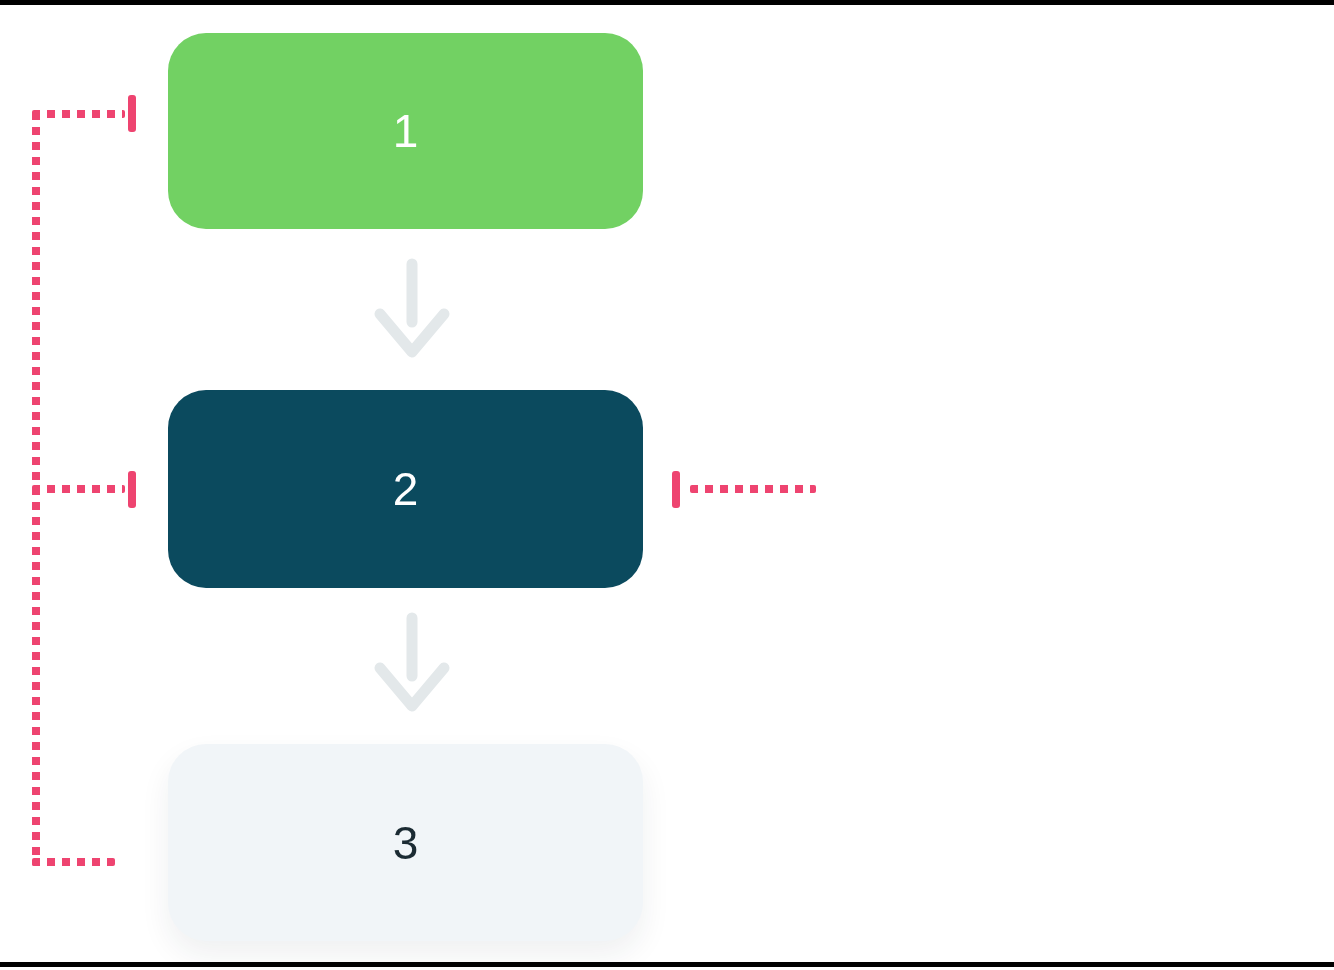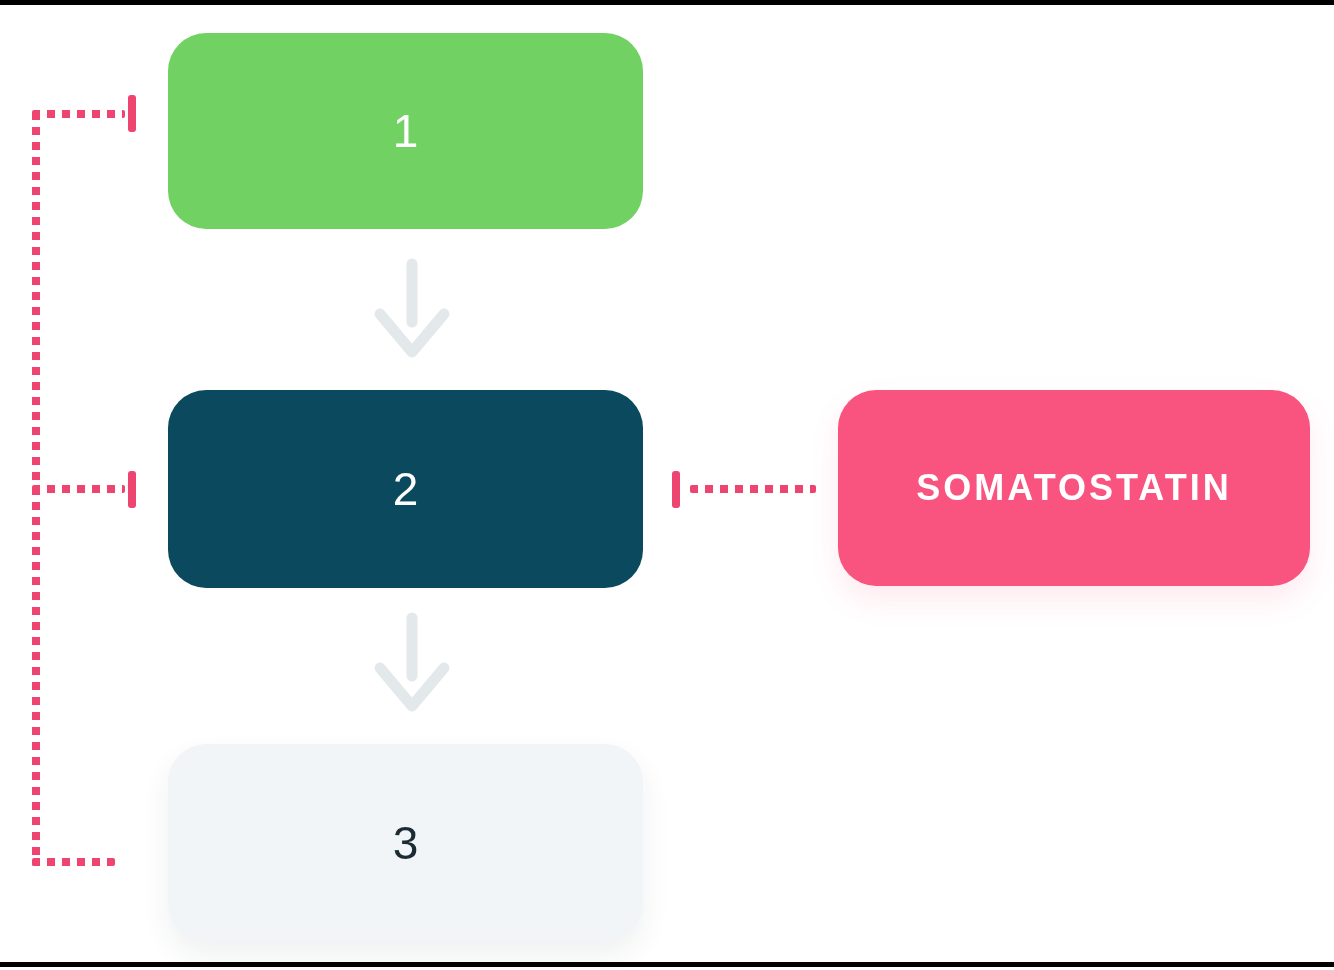--- a/index.html
+++ b/index.html
@@ -114,19 +114,16 @@
 
   <svg class="arrow arrow-2" viewBox="0 0 76 100">
     <path d="M38 6 L38 64" stroke="#E3E8EA" stroke-width="11" fill="none" stroke-linecap="round"></path>
     <path d="M6 56 L38 94 L70 56" stroke="#E3E8EA" stroke-width="11" fill="none" stroke-linecap="round" stroke-linejoin="round"></path>
   </svg>
 
   <div class="node node-3">
     <span class="num">3</span>
   </div>
 
-  <div class="node node-soma">
-    <span class="soma-label">SOMATOSTATIN</span>
-  </div>
 
   <div class="edge-bar bottom"></div>
 
 </div>
 
 </body></html>

